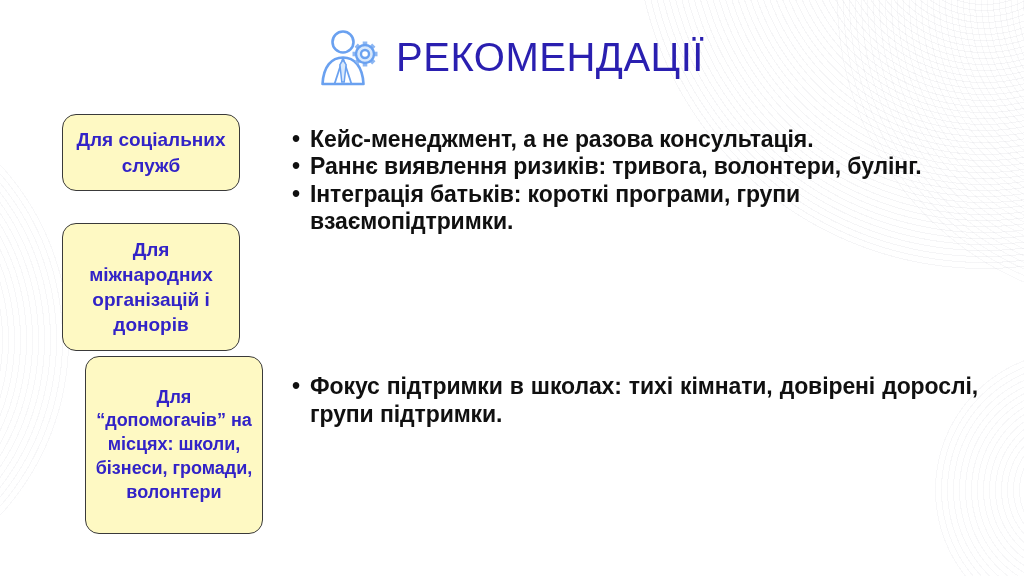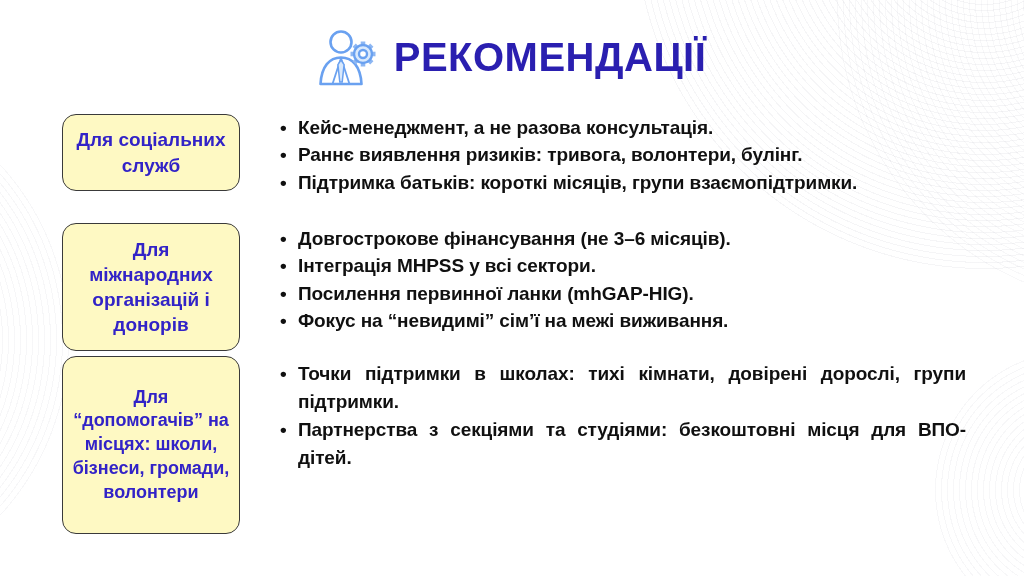--- a/index.html
+++ b/index.html
@@ -15,39 +15,39 @@
   #mesh-tr1{width:700px;height:700px;top:-430px;right:-310px;}
   #mesh-tr2{width:620px;height:620px;top:-310px;right:-430px;opacity:.45;}
   #mesh-left{width:520px;height:520px;top:80px;left:-450px;opacity:.5;}
   #mesh-right{width:280px;height:280px;top:350px;right:-190px;opacity:.5;}
   
   .header{
     position:absolute;top:26px;left:0;right:0;height:62px;
     display:flex;justify-content:center;align-items:center;gap:14px;
   }
   .title{
-    margin:0;font-size:40px;font-weight:bold;letter-spacing:.5px;
+    margin:0;font-size:40px;font-weight:normal;letter-spacing:.5px;
     color:var(--title,#2a1fb0);white-space:nowrap;
   }
   .title-icon{display:block;}
   
   .label-box{
     position:absolute;left:62px;width:178px;box-sizing:border-box;
     border:1.6px solid var(--box-border,#3a3a3a);border-radius:14px;background:#fef9c3;
     display:flex;align-items:center;justify-content:center;text-align:center;
     color:var(--box-text,#3223c7);font-weight:bold;font-size:19px;line-height:1.32;
     padding:6px 8px;
   }
   #box-1{top:114px;height:77px;}
   #box-2{top:223px;height:128px;text-align:center;}
-  #box-3{top:356px;height:178px;font-size:18px;}
+  #box-3{top:356px;height:178px;font-size:18px;margin-left:23px;}
   
   .bullets{
-    position:absolute;left:272px;width:690px;margin:4px;padding:0;list-style:none;
-    color:var(--body-text,#101010);font-weight:bold;font-size:19px;letter-spacing:-.1px;
+    position:absolute;left:272px;width:690px;margin:16px;padding:0;list-style:none;
+    color:var(--body-text,#101010);font-weight:bold;font-size:23px;letter-spacing:-.1px;
   }
   .bullets li{position:relative;padding-left:22px;line-height:27.4px;}
   .bullets li::before{content:"\2022";position:absolute;left:4px;}
   #list-1{top:110px;}
   #list-2{top:221px;}
   #list-3{top:356px;text-align:justify;}
   #list-3 li{line-height:28px;}
 </style>
 </head>
 <body>
@@ -90,28 +90,21 @@
   <div class="label-box" id="box-2">
     <span>Для міжнародних організацій і донорів</span>
   </div>
   <div class="label-box" id="box-3">
     <span>Для “допомогачів” на місцях: школи, бізнеси, громади, волонтери</span>
   </div>
 
   <ul class="bullets" id="list-1">
     <li>Кейс-менеджмент, а не разова консультація.</li>
     <li>Раннє виявлення ризиків: тривога, волонтери, булінг.</li>
-    <li>Підтримка батьків: короткі місяців, групи взаємопідтримки.</li>
+    <li>Інтеграція батьків: короткі програми, групи взаємопідтримки.</li>
   </ul>
 
-  <ul class="bullets" id="list-2">
-    <li>Довгострокове фінансування (не 3–6 місяців).</li>
-    <li>Інтеграція MHPSS у всі сектори.</li>
-    <li>Посилення первинної ланки (mhGAP-HIG).</li>
-    <li>Фокус на “невидимі” сім’ї на межі виживання.</li>
-  </ul>
 
   <ul class="bullets" id="list-3">
-    <li>Точки підтримки в школах: тихі кімнати, довірені дорослі, групи підтримки.</li>
-    <li>Партнерства з секціями та студіями: безкоштовні місця для ВПО-дітей.</li>
+    <li>Фокус підтримки в школах: тихі кімнати, довірені дорослі, групи підтримки.</li>
   </ul>
 
 </div>
 
 </body></html>

